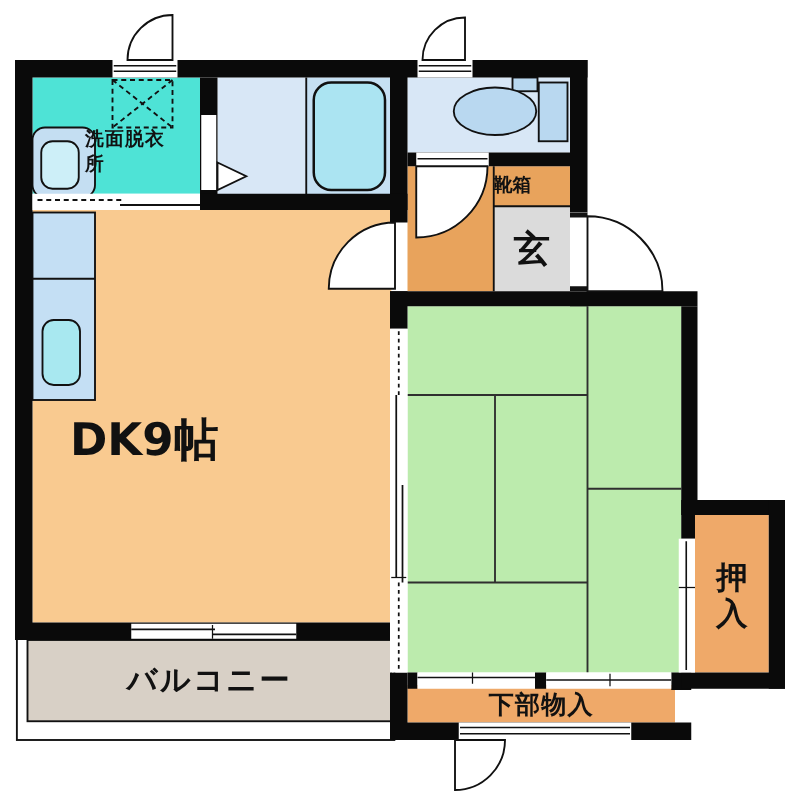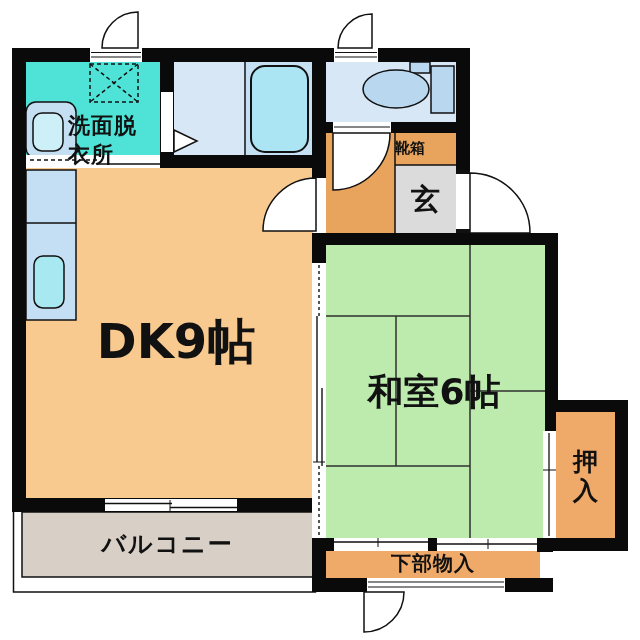--- a/index.html
+++ b/index.html
@@ -1,23 +1,23 @@
 <!DOCTYPE html>
 <html><head>
 <meta charset="utf-8">
 <style>
   html,body{margin:0;padding:0;background:#ffffff;}
   #plan{position:relative;width:640px;height:640px;background:#ffffff;overflow:hidden;
         font-family:"DejaVu Sans","Liberation Sans",sans-serif;}
   #plan svg{position:absolute;left:0;top:0;}
   .lbl{position:absolute;color:#111;font-weight:600;}
-  .lbl-washroom{left:68px;top:112px;width:72px;font-size:22px;line-height:1.3;word-break:break-all;letter-spacing:1px;}
+  .lbl-washroom{left:68px;top:102px;width:72px;font-size:15px;line-height:1.3;word-break:break-all;letter-spacing:1px;}
   .lbl-shoebox{left:395px;top:139px;width:61px;text-align:left;font-size:15px;}
   .lbl-genkan{left:395px;top:180px;width:61px;text-align:center;font-size:29px;}
-  .lbl-dk{left:56px;top:310px;width:240px;text-align:center;font-size:48px;}
+  .lbl-dk{left:56px;top:328px;width:240px;font-size:36px;}
   .lbl-washitsu{left:316px;top:368px;width:236px;text-align:center;font-size:36px;}
   .lbl-oshiire{left:569px;top:448px;width:29px;text-align:right;font-size:25px;line-height:1.15;word-break:break-all;}
   .lbl-balcony{left:22px;top:528px;width:291px;text-align:center;font-size:24px;letter-spacing:2px;}
   .lbl-storage{left:326px;top:550px;width:214px;text-align:center;font-size:20px;letter-spacing:1px;}
 </style>
 </head>
 <body>
 
 <div id="plan">
 <svg width="640" height="640" viewBox="0 0 640 640">
@@ -178,17 +178,16 @@
   <g>
     <rect x="161" y="92" width="12" height="60" fill="#fff"></rect>
     <path d="M174,130 L197,141 L174,152 Z" fill="#fff" stroke="#111" stroke-width="1.5"></path>
   </g>
 </svg>
 
   <div class="lbl lbl-washroom">洗面脱衣所</div>
   <div class="lbl lbl-shoebox">靴箱</div>
   <div class="lbl lbl-genkan">玄</div>
   <div class="lbl lbl-dk">DK9帖</div>
-  <div class="lbl lbl-washitsu">和室6帖</div>
   <div class="lbl lbl-oshiire">押入</div>
   <div class="lbl lbl-storage">下部物入</div>
   <div class="lbl lbl-balcony">バルコニー</div>
 </div>
 
 </body></html>

